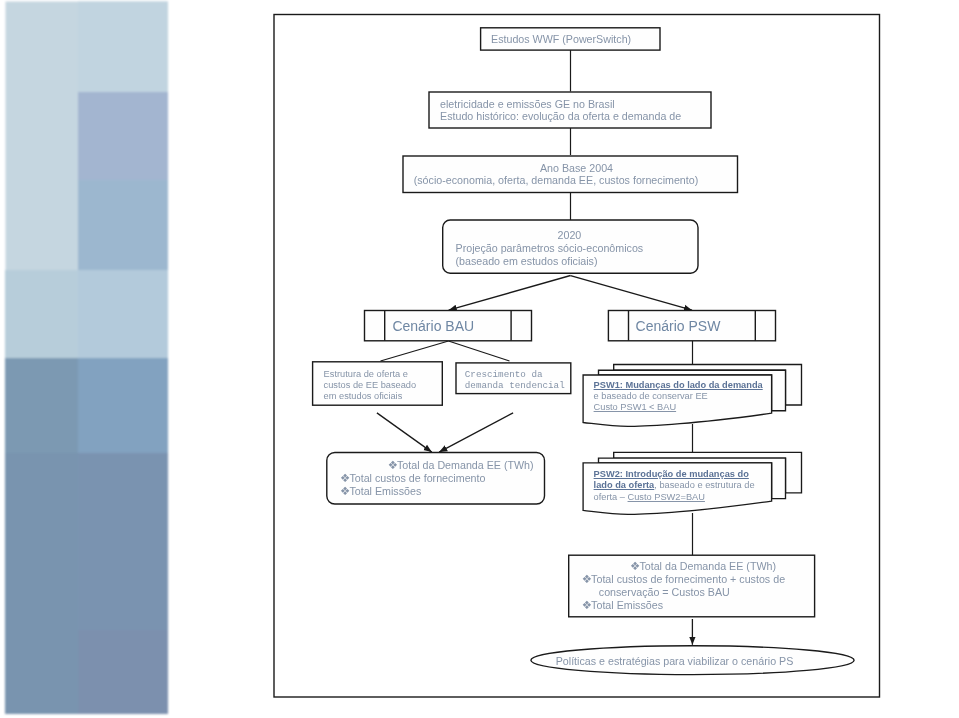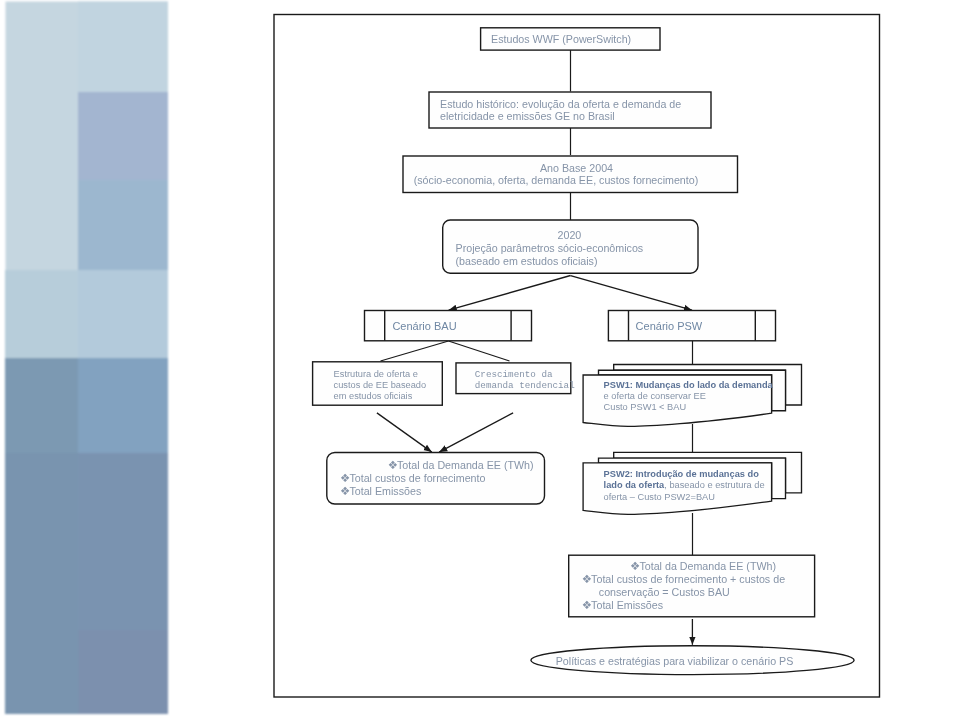--- a/index.html
+++ b/index.html
@@ -2,25 +2,25 @@
 <html><head>
 <meta charset="utf-8">
 <title>Estudos WWF (PowerSwitch)</title>
 <style>
   html,body{margin:0;padding:0;background:#fff;}
   body{width:959px;height:718px;font-family:"Liberation Sans",sans-serif;overflow:hidden;-webkit-font-smoothing:antialiased;}
   #slide{position:relative;width:806px;height:718px;background:#fff;}
   #bgart{position:absolute;left:0;top:0;}
   #diagram{position:absolute;left:0;top:0;}
   .txt{position:absolute;color:#8694a8;transform:translateZ(0);font-size:10.7px;line-height:12.9px;white-space:nowrap;}
-  .sm{font-size:9.26px;line-height:11.3px;margin-left:10px;}
+  .sm{font-size:9.26px;line-height:11.3px;}
   .ctr{text-align:center;}
-  .scn{font-size:11px;color:#6f87a3;line-height:18px;}
+  .scn{font-size:14px;color:#6f87a3;line-height:18px;}
   .b{font-weight:bold;color:#5b7296;}
-  .u{}
+  .u{text-decoration:underline;}
   .bl{white-space:nowrap;}
   .bu{display:inline-block;font-size:11.4px;letter-spacing:-0.9px;position:relative;top:-0.2px;}
 </style>
 </head>
 <body>
 
 <div id="slide">
 
   <svg id="bgart" width="959" height="718" viewBox="0 0 959 718">
     <defs>
@@ -99,22 +99,22 @@
       <rect x="364.5" y="310.5" width="167" height="30.3"></rect>
       <path d="M384.7 310.5 L384.7 340.8 M511.1 310.5 L511.1 340.8"></path>
       <rect x="608.4" y="310.5" width="167.1" height="30.3"></rect>
       <path d="M628.5 310.5 L628.5 340.8 M755.3 310.5 L755.3 340.8"></path>
     </g>
   </svg>
 
   <div class="txt" style="left:491px;top:33px;"><span>Estudos WWF (PowerSwitch)</span></div>
 
   <div class="txt" style="left:440px;top:97.5px;">
+      <div class="bl"><span>eletricidade e emissões GE no Brasil</span></div>
       <div class="bl"><span>Estudo histórico: evolução da oferta e demanda de</span></div>
-      <div class="bl"><span>eletricidade e emissões GE no Brasil</span></div>
     </div>
 
   <div class="txt ctr" style="left:403px;top:161.5px;width:306px;">
       <div class="bl" style="padding-left:41px"><span>Ano Base 2004</span></div>
       <div class="bl"><span>(sócio-economia, oferta, demanda EE, custos fornecimento)</span></div>
     </div>
 
   <div class="txt" style="left:455.5px;top:228.5px;line-height:13.1px;">
       <div class="bl" style="padding-left:102px"><span>2020</span></div>
       <div class="bl"><span>Projeção parâmetros sócio-econômicos</span></div>
@@ -130,21 +130,21 @@
       <div class="bl"><span>em estudos oficiais</span></div>
     </div>
 
   <div class="txt sm" style="left:464.8px;top:368.5px;font-family:Liberation Mono, monospace;">
       <div class="bl"><span>Crescimento da</span></div>
       <div class="bl"><span>demanda tendencial</span></div>
     </div>
 
   <div class="txt sm" style="left:593.6px;top:379.5px;">
       <div class="bl"><span class="b u">PSW1: Mudanças do lado da demanda</span></div>
-      <div class="bl"><span>e oferta de conservar EE</span></div>
+      <div class="bl"><span>e baseado de conservar EE</span></div>
       <div class="bl"><span class="u">Custo PSW1 &lt; BAU</span></div>
     </div>
 
   <div class="txt sm" style="left:593.6px;top:469px;">
       <div class="bl"><span class="b u">PSW2: Introdução de mudanças do</span></div>
       <div class="bl"><span class="b u">lado da oferta</span><span>, baseado e estrutura de</span></div>
       <div class="bl"><span>oferta – </span><span class="u">Custo PSW2=BAU</span></div>
     </div>
 
   <div class="txt" style="left:340.1px;top:459px;">

